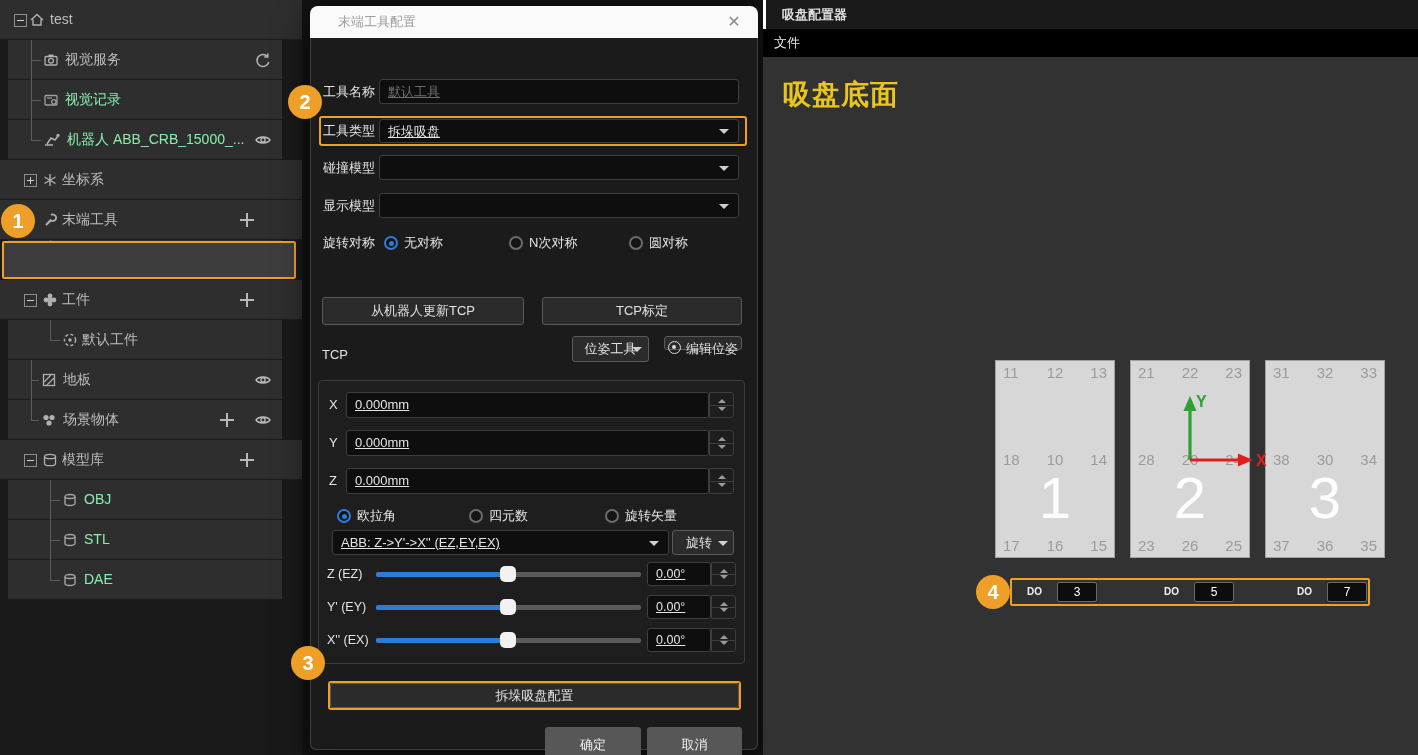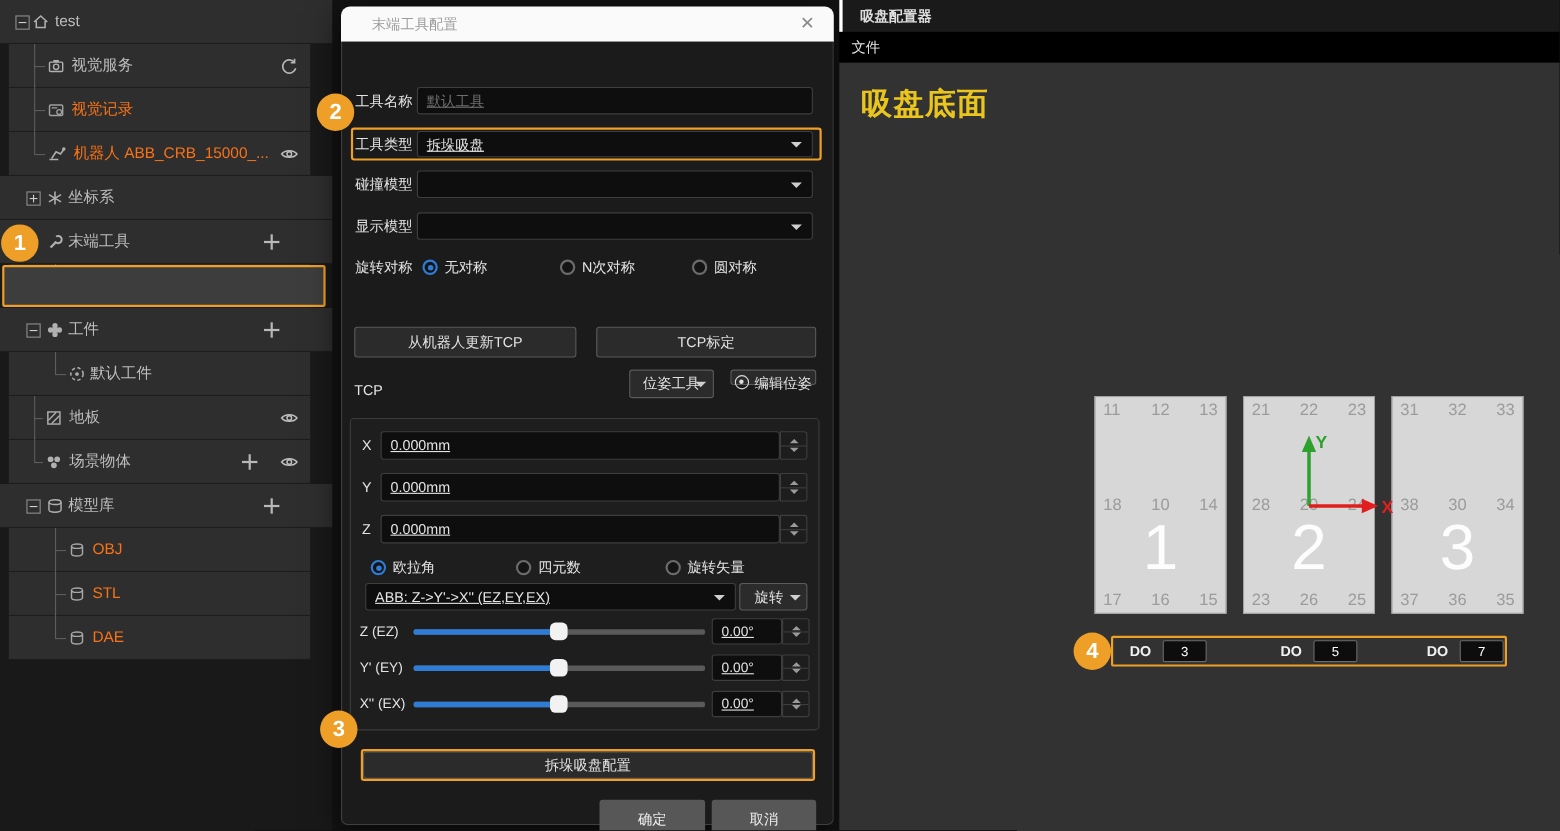--- a/index.html
+++ b/index.html
@@ -2,21 +2,21 @@
 <html><head>
 <meta charset="utf-8">
 <style>
   html,body{margin:0;padding:0;background:#131313;font-family:"Liberation Sans","DejaVu Sans",sans-serif;}
   #app{position:relative;width:1418px;height:755px;overflow:hidden;background:#131313;}
   
   #sidebar{position:absolute;left:0;top:0;width:302px;height:755px;background:#191919;}
   .srow{position:absolute;left:0;width:302px;height:40px;background:#2e2e2e;border-bottom:1px solid #1d1d1d;box-sizing:border-box;}
   .srow.inset{left:8px;width:274px;}
   .slabel{position:absolute;top:0;line-height:39px;font-size:14px;color:#bdbdbd;white-space:nowrap;}
-  .slabel.dim{color:#f97316;}
+  .slabel.dim{color:#86efac;}
   .sicon{position:absolute;top:12px;width:16px;height:16px;}
   .sicon svg{display:block;}
   .expandbox{position:absolute;left:14px;top:14px;width:11px;height:11px;border:1px solid #8e8e8e;background:transparent;}
   .expandbox::before{content:"";position:absolute;left:2px;top:4.5px;width:7px;height:1.4px;background:#cfcfcf;}
   .expandbox.plus::after{content:"";position:absolute;left:4.8px;top:2px;width:1.4px;height:7px;background:#cfcfcf;}
   .expandbox.lvl{left:24px;}
   .vseg{position:absolute;width:1px;background:#5d5d5d;}
   .hseg{position:absolute;height:1px;background:#5d5d5d;}
   .ricon{position:absolute;top:11px;width:18px;height:18px;}
   .plusi{position:absolute;top:13px;width:14px;height:14px;}
@@ -64,21 +64,21 @@
   .cellgrid{display:grid;width:100%;height:100%;box-sizing:border-box;padding:3px 7px;grid-template-columns:1fr 1fr 1fr;grid-template-rows:22px 1fr 22px;}
   .cell{font-size:15px;color:#9b9b9b;text-align:right;}
   .cellgrid .cell:nth-child(3n+1){justify-self:start;}
   .cellgrid .cell:nth-child(3n+2){justify-self:center;}
   .cellgrid .cell:nth-child(3n){justify-self:end;}
   .cellgrid .cell:nth-child(n+4):nth-child(-n+6){align-self:center;}
   .cellgrid .cell:nth-child(n+7){align-self:end;}
   .bignum{position:absolute;left:0;top:108px;width:100%;text-align:center;font-size:58px;color:#fdfdfd;line-height:1;font-weight:400;}
   #axes{position:absolute;left:360px;top:280px;pointer-events:none;}
   #dobar{position:absolute;left:247px;top:521px;width:360px;height:28px;border:2px solid #ee9f27;border-radius:2px;box-sizing:border-box;}
-  .dolabel{position:absolute;top:0;line-height:24px;font-size:13px;font-weight:bold;color:#f2f2f2;}
+  .dolabel{position:absolute;top:0;line-height:24px;font-size:10px;font-weight:bold;color:#f2f2f2;}
   .doinput{position:absolute;top:2px;width:40px;height:20px;background:#0d0d0d;border:1px solid #6a6a6a;border-radius:2px;box-sizing:border-box;text-align:center;line-height:18px;font-size:12px;color:#fff;}
   
   .badge{position:absolute;width:34px;height:34px;border-radius:50%;background:#ee9f27;color:#fff;font-size:20px;font-weight:bold;text-align:center;line-height:34px;z-index:50;}
   svg text{font-family:"Liberation Sans","DejaVu Sans",sans-serif;}
 </style>
 </head>
 <body>
 
 <div id="app">
 

